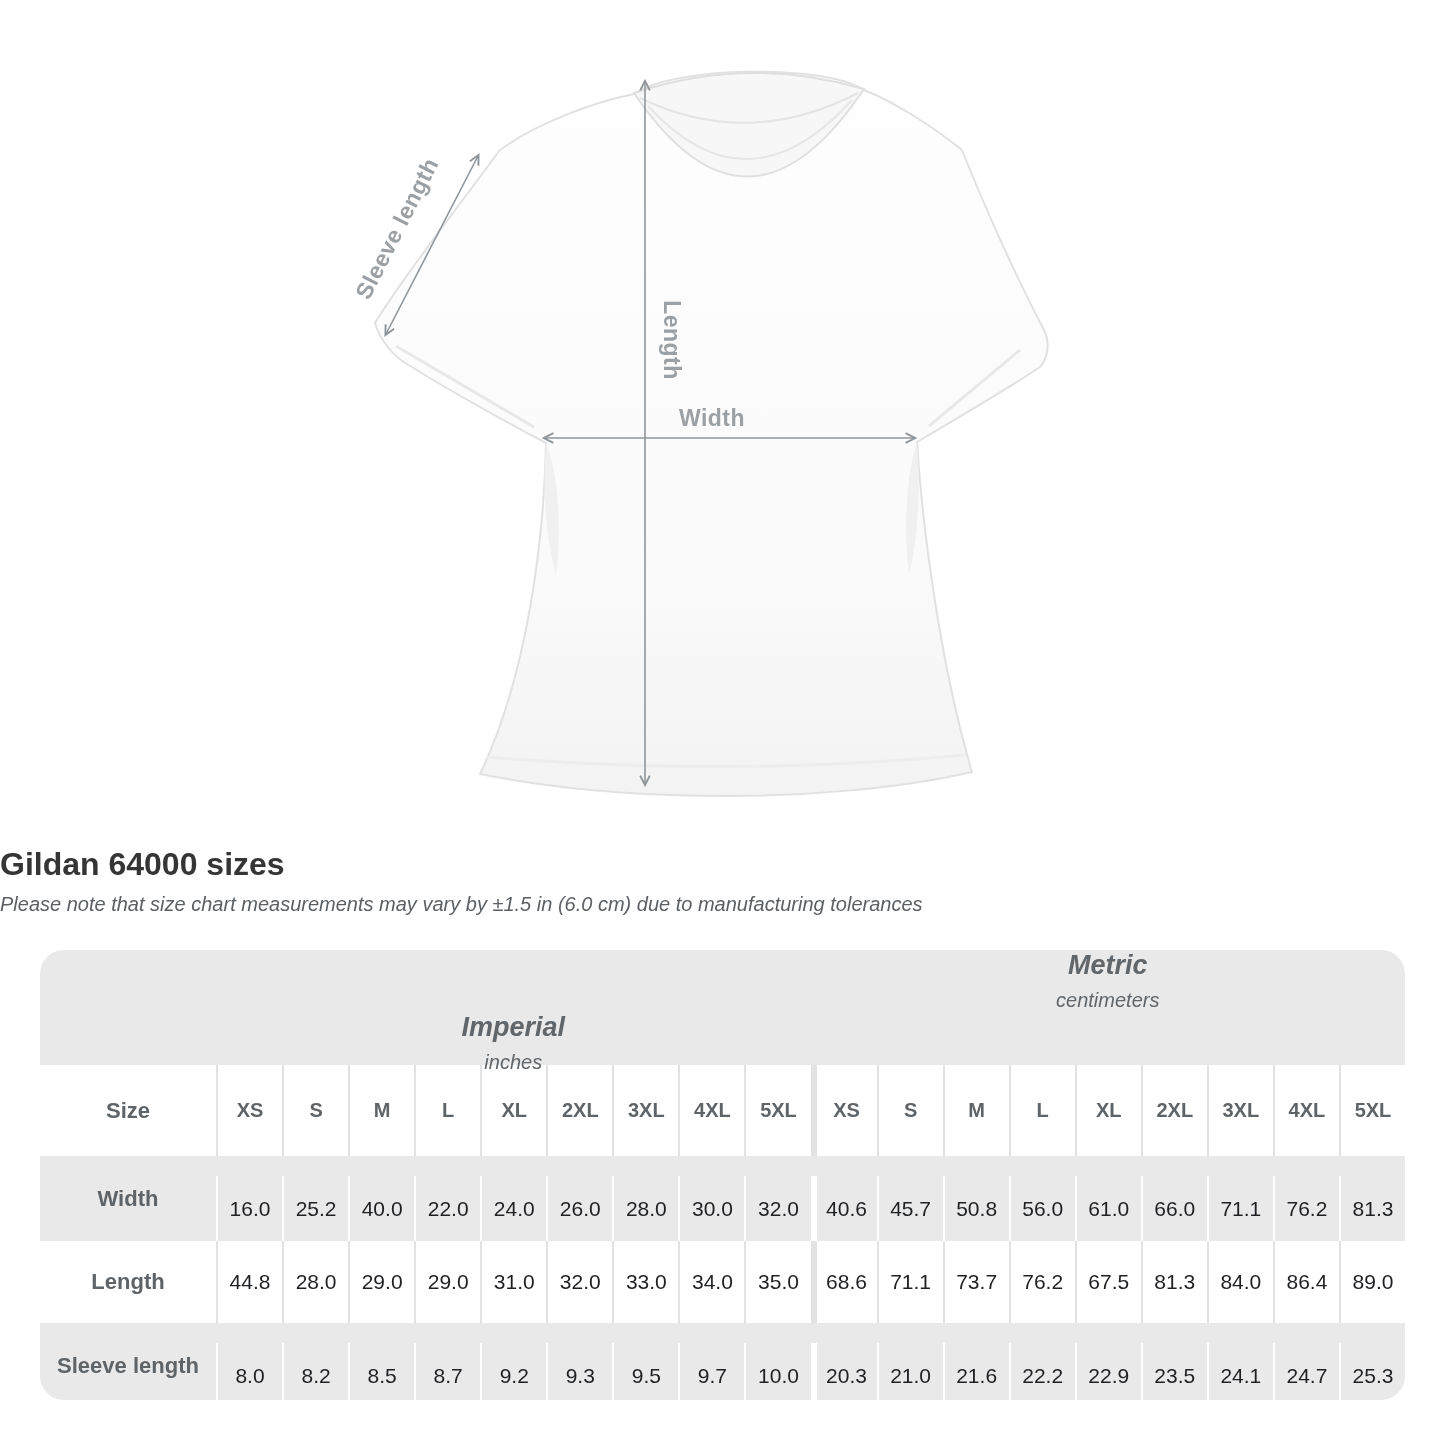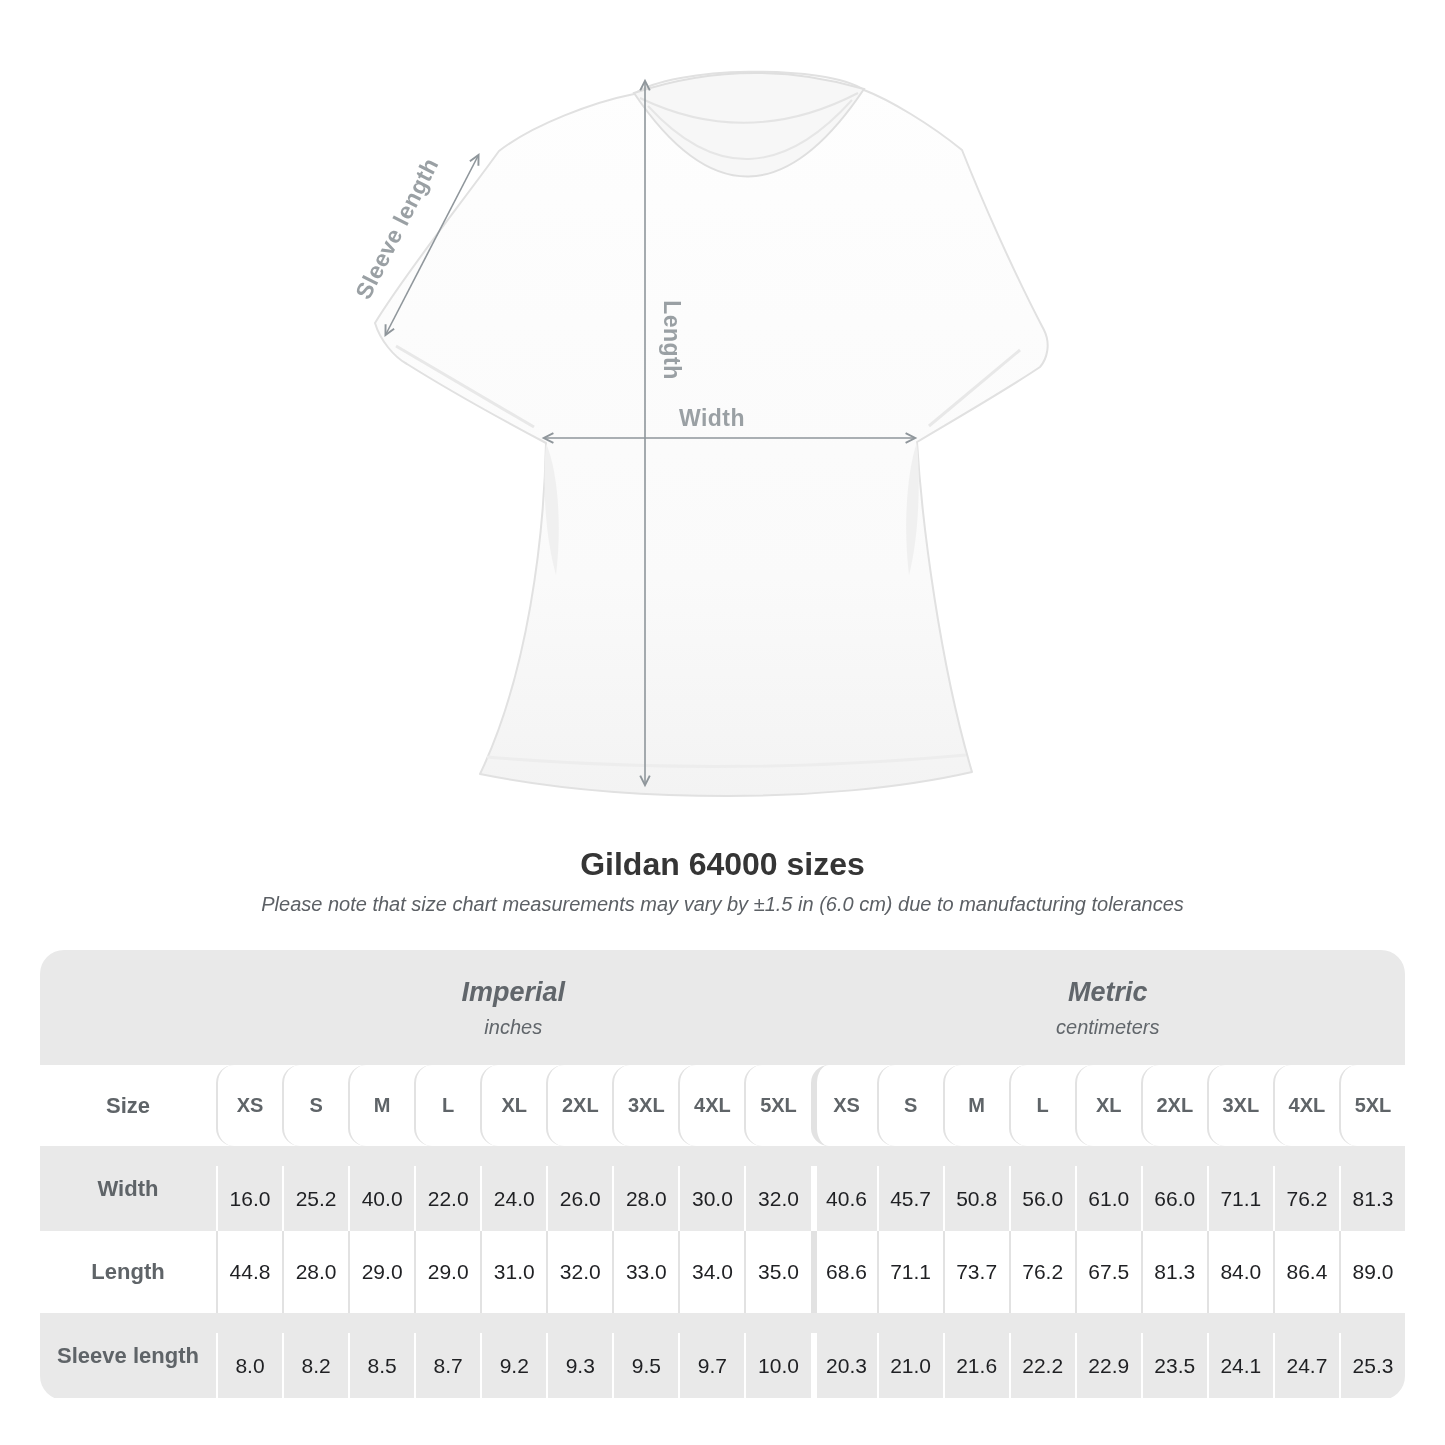--- a/index.html
+++ b/index.html
@@ -11,40 +11,40 @@
   .tee-figure { position: absolute; top: 0; left: 0; }
   .annot {
     font-family: "Liberation Sans", sans-serif;
     font-weight: bold;
     font-size: 23px;
     fill: #9aa0a4;
     letter-spacing: 0.5px;
   }
 
   
-  .heading { position: absolute; top: 845px; left: 0; width: 100%; text-align: center; }
+  .heading { position: absolute; top: 845px; left: 0; width: 100%; text-align: left; }
   .title { font-size: 32px; font-weight: bold; color: #353535; line-height: 38px; }
   .subtitle { margin-top: 10px; font-size: 20px; font-style: italic; color: #5c6065; }
 
   
   .size-table {
     position: absolute; left: 40px; top: 950px;
     width: 1365px; height: 450px;
     border-radius: 24px; overflow: hidden; background: #ffffff;
   }
   .trow { display: grid; grid-template-columns: 176px repeat(18, 1fr); }
   .trow.group    { height: 115px; background: #e9e9e9; }
-  .trow.heads    { height: 81px;  background: #ffffff; }
+  .trow.heads    { height: 91px;  background: #ffffff; }
   .trow.r-width  { height: 85px;  background: #e9e9e9; }
   .trow.r-length { height: 82px;  background: #ffffff; }
   .trow.r-sleeve { height: 85px;  background: #e9e9e9; }
 
   .cell { display: flex; align-items: center; justify-content: center; flex-direction: column; }
   .lab  { font-weight: bold; color: #5f6468; font-size: 22px; }
-  .sz   { font-weight: bold; color: #5f6468; font-size: 20px; border-radius: 18px; }
+  .sz   { font-weight: bold; color: #5f6468; font-size: 20px; }
   .val  { color: #1f2023; font-size: 21px; }
 
   .group-cell-imperial { grid-column: 2 / span 9; }
   .group-cell-metric   { grid-column: 11 / span 9; }
   .group-title { font-weight: bold; font-style: italic; font-size: 27px; color: #61666b; }
   .group-sub   { font-style: italic; font-size: 20px; color: #61666b; margin-top: 8px; }
 
   
   .heads .div, .r-length .div { border-left: 2px solid #e2e2e2; }
   .r-width .div, .r-sleeve .div { border-left: 2px solid #ffffff; margin-top: 20px; }
@@ -108,27 +108,27 @@
 
   <div class="heading">
     <div class="title">Gildan 64000 sizes</div>
     <div class="subtitle">Please note that size chart measurements may vary by ±1.5 in (6.0 cm) due to manufacturing tolerances</div>
   </div>
 
   <div class="size-table">
 
     <div class="trow group">
       <div class="cell"></div>
+      <div class="cell group-cell-metric">
+        <div class="group-title">Metric</div>
+        <div class="group-sub">centimeters</div>
+      </div>
       <div class="cell group-cell-imperial">
         <div class="group-title">Imperial</div>
         <div class="group-sub">inches</div>
-      </div>
-      <div class="cell group-cell-metric">
-        <div class="group-title">Metric</div>
-        <div class="group-sub">centimeters</div>
       </div>
     </div>
 
     <div class="trow heads">
       <div class="cell lab">Size</div>
       <div class="cell sz div">XS</div>
       <div class="cell sz div">S</div>
       <div class="cell sz div">M</div>
       <div class="cell sz div">L</div>
       <div class="cell sz div">XL</div>

